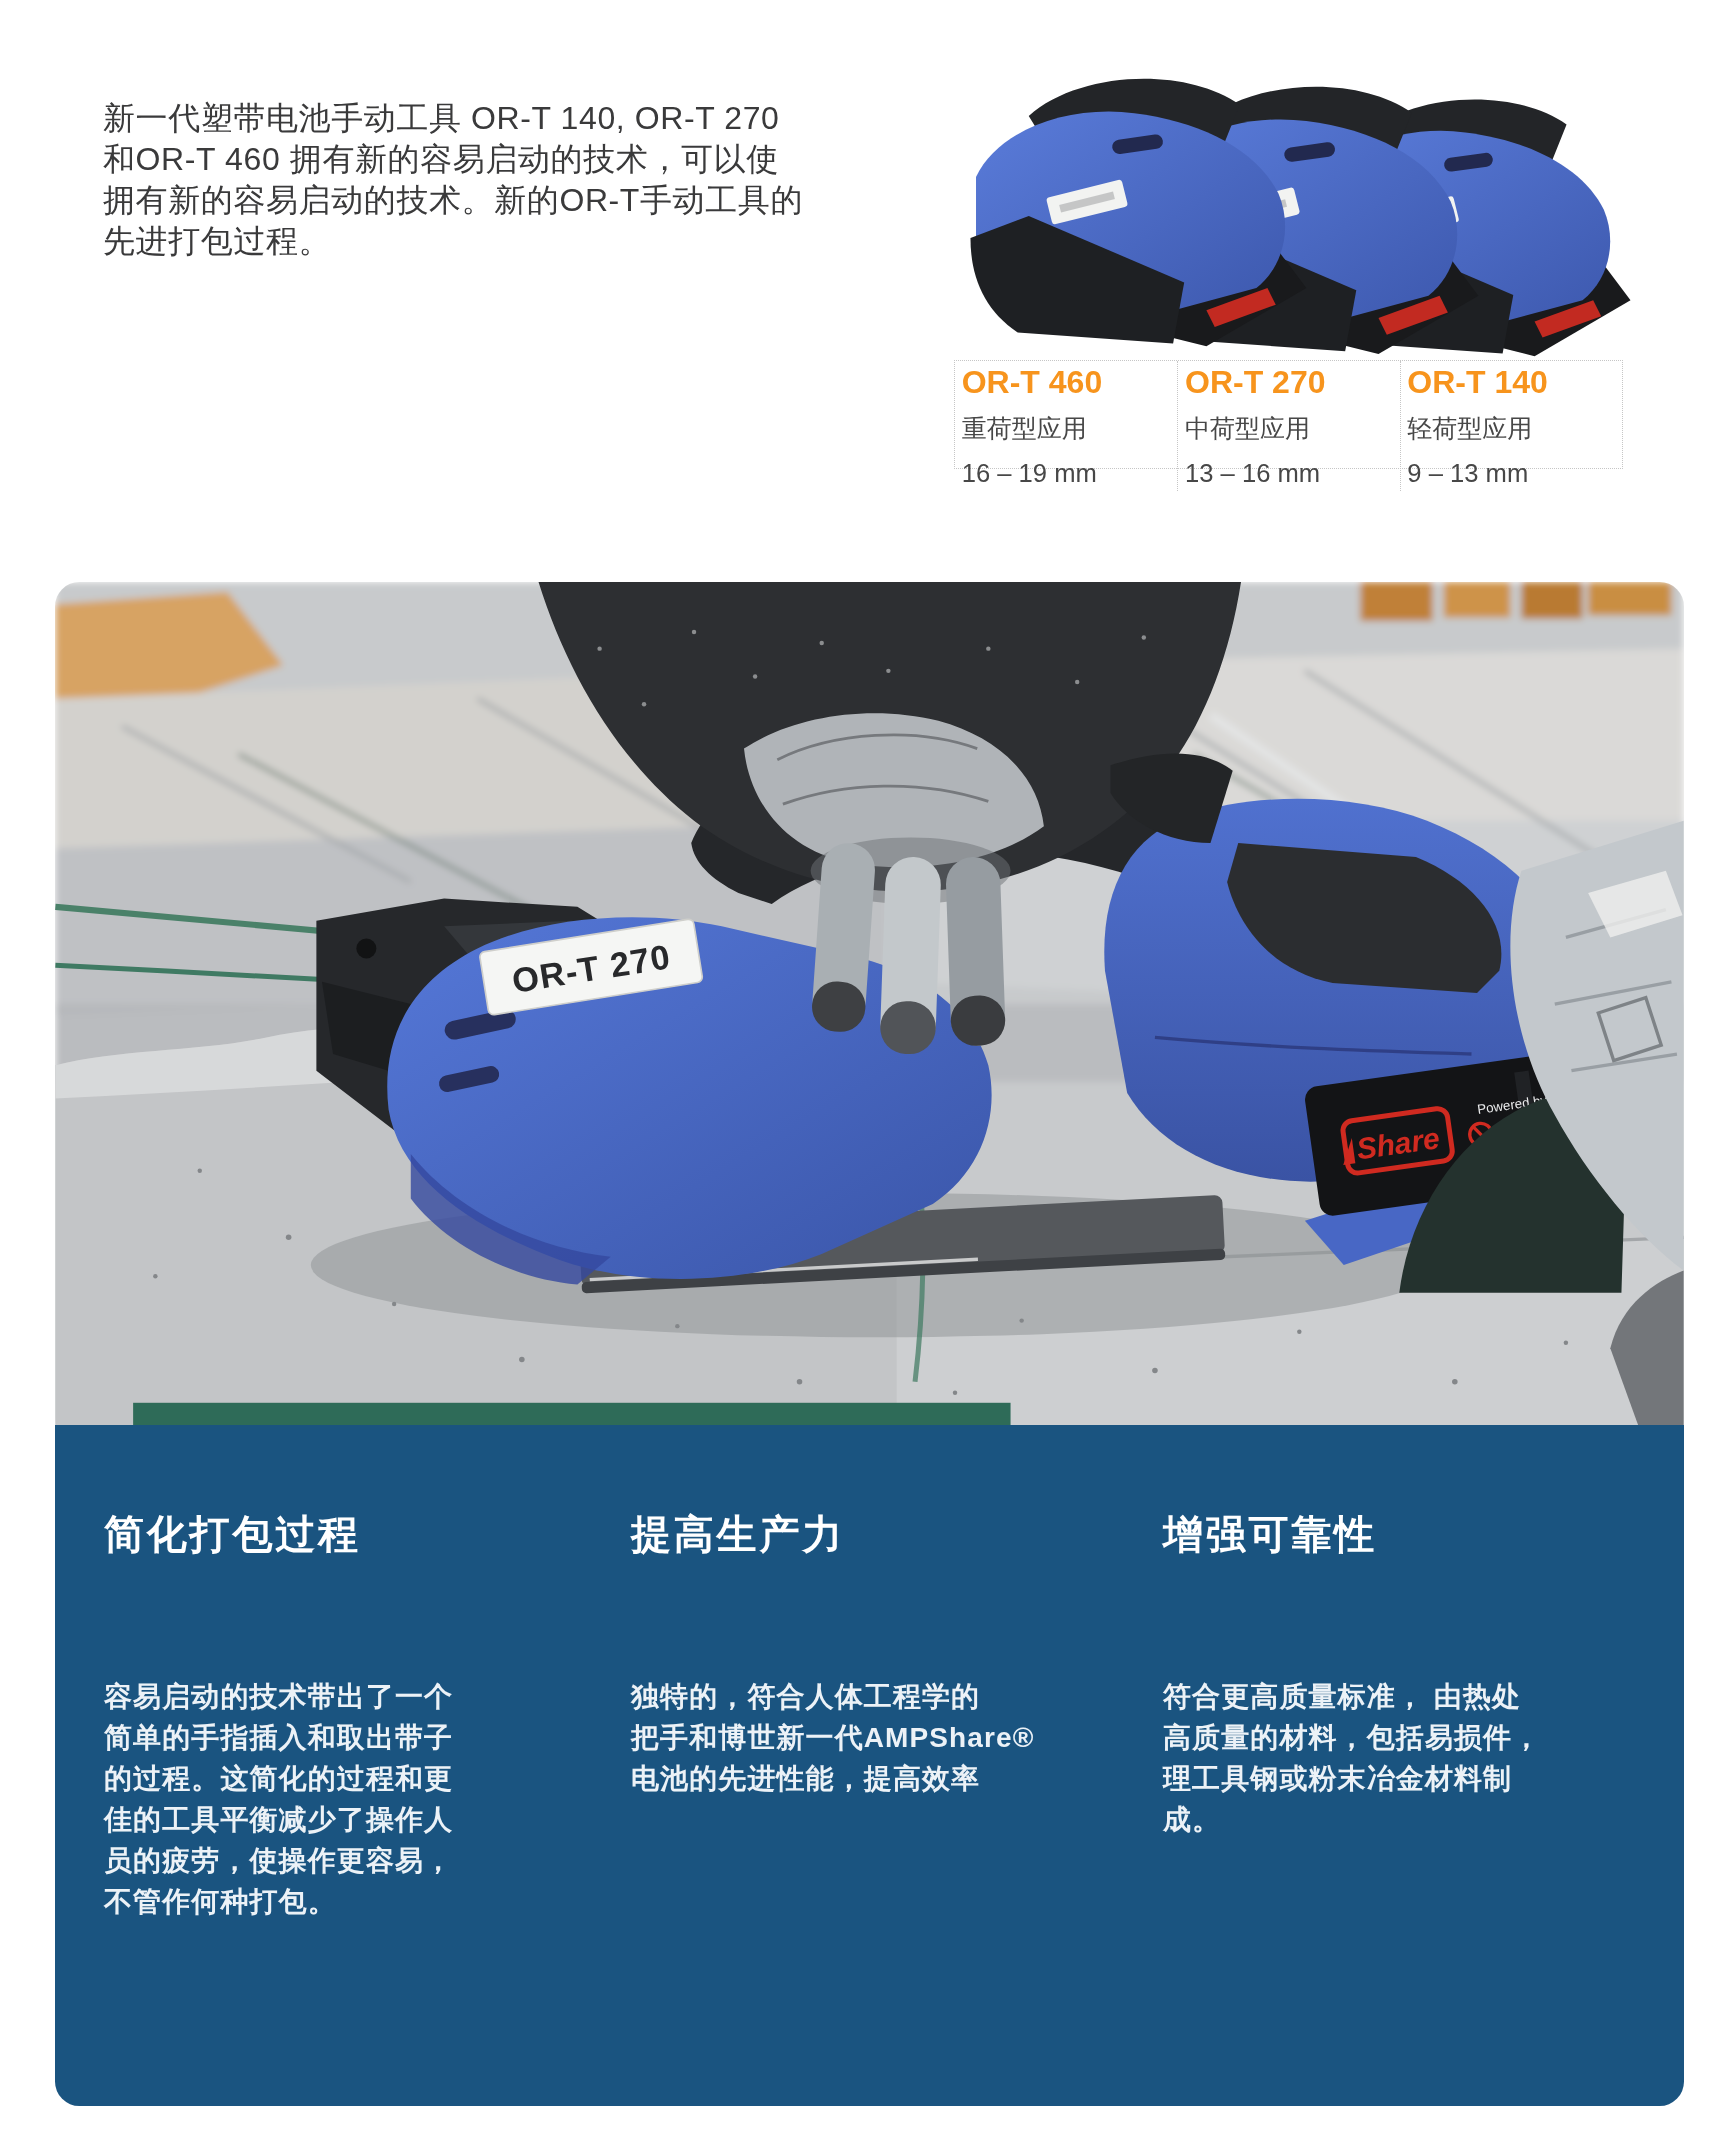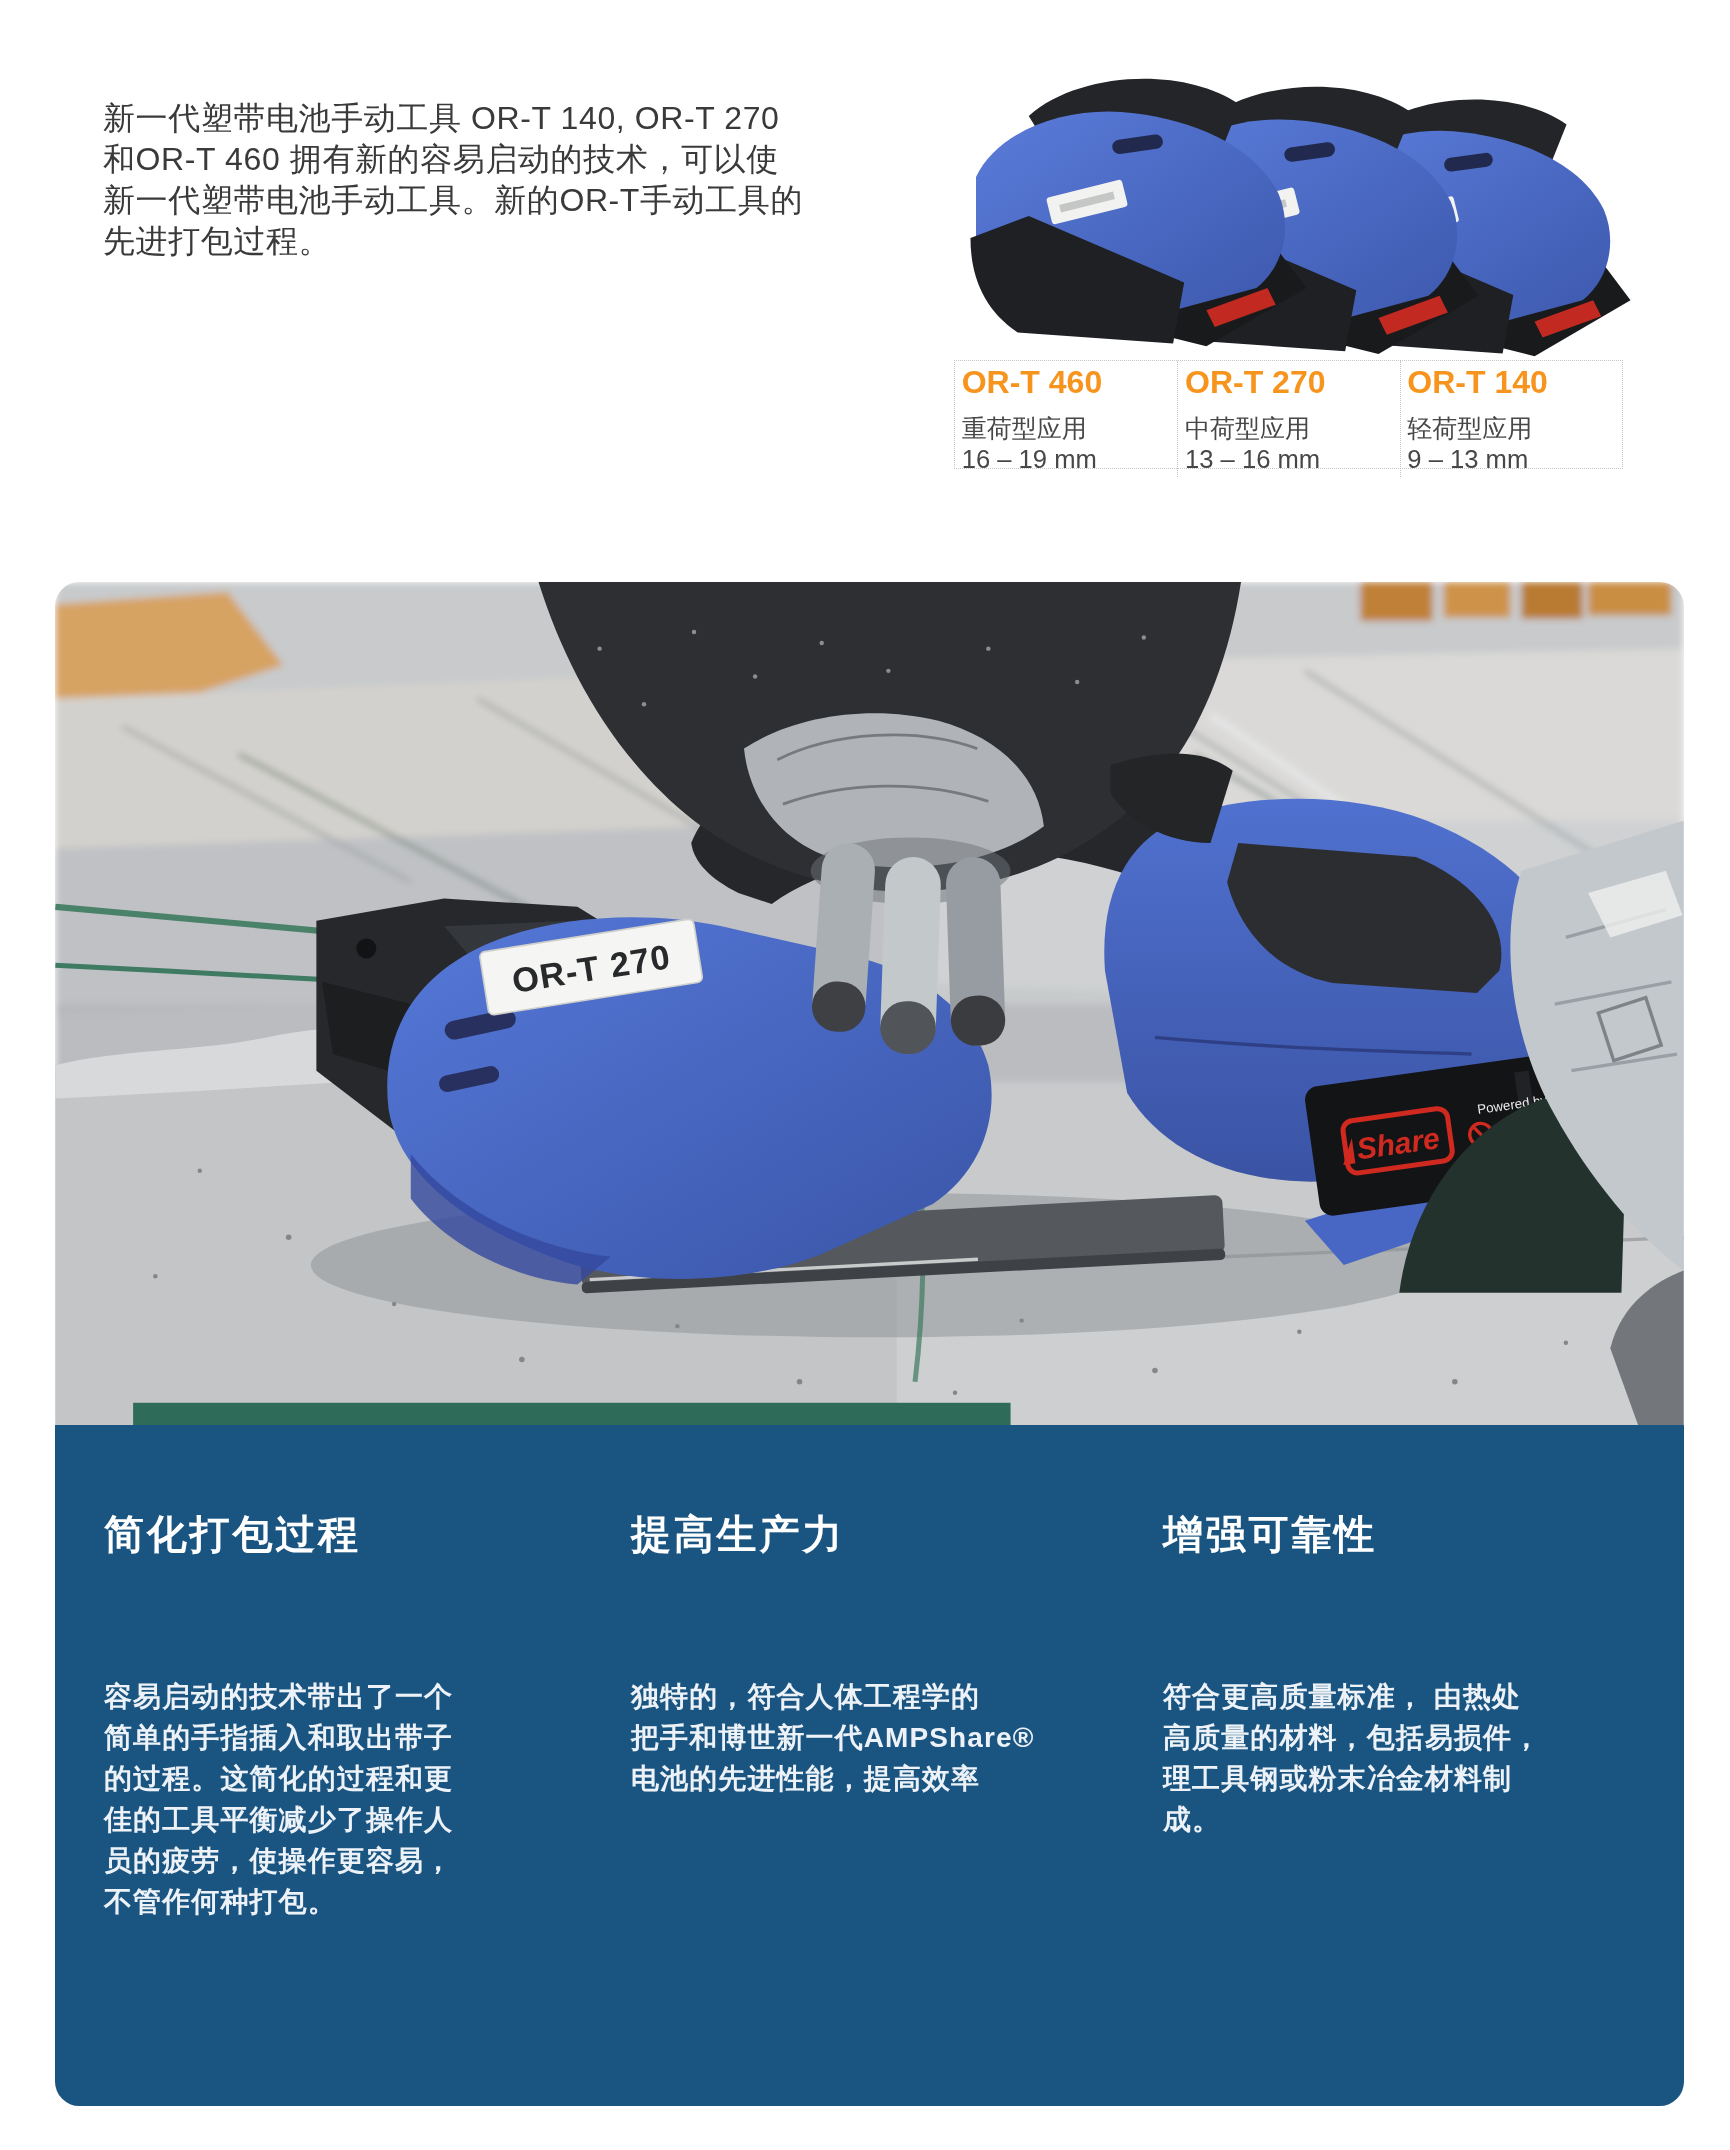--- a/index.html
+++ b/index.html
@@ -14,21 +14,21 @@
   #lineup{position:absolute;left:941px;top:66px;width:694px;height:297px;}
 
   
   #spec{position:absolute;left:954px;top:360px;width:669px;height:109px;
         display:grid;grid-template-columns:1fr 1fr 1fr;
         border:1.7px dotted #c6c6c6;box-sizing:border-box;background:#ffffff;}
   .spec-cell{padding:6.7px 3.3px 4.4px 6.7px;box-sizing:border-box;}
   .spec-cell + .spec-cell{border-left:1.7px dotted #c6c6c6;}
   .spec-name{color:#F7941D;font-weight:700;font-size:32px;line-height:28px;}
   .spec-app{color:#474747;font-size:25px;line-height:27px;margin-top:19px;}
-  .spec-size{color:#474747;font-size:25.6px;line-height:28px;margin-top:3px;}
+  .spec-size{color:#474747;font-size:25.6px;line-height:28px;margin-top:17px;}
 
   
   #card{position:absolute;left:55px;top:582px;width:1629px;height:1524px;
         border-radius:24.4px;overflow:hidden;}
   #hero{display:block;width:1629px;height:843px;}
   #panel{position:relative;width:1629px;height:681px;background:#1A5480;}
 
   .feat-title{position:absolute;top:82px;color:#ffffff;
               font-family:Liberation Mono, monospace;font-weight:700;
               font-size:40px;letter-spacing:2.8px;white-space:nowrap;}
@@ -43,21 +43,21 @@
   svg text{font-family:"Liberation Sans",sans-serif;}
 </style>
 </head>
 <body>
 
 <div id="stage">
 
   <div id="intro">
       <div class="tl">新一代塑带电池手动工具 OR-T 140, OR-T 270</div>
       <div class="tl">和OR-T 460 拥有新的容易启动的技术，可以使</div>
-      <div class="tl">新一代塑带电池手动工具。新的OR-T手动工具的</div>
+      <div class="tl">拥有新的容易启动的技术。新的OR-T手动工具的</div>
       <div class="tl">先进打包过程。</div>
     </div>
 
   <svg id="lineup" viewBox="0 0 1250 535">
     <defs>
       <linearGradient id="mgB" x1="0" y1="0" x2="1" y2="1">
         <stop offset="0" stop-color="#5A7CDA"></stop>
           <stop offset="1" stop-color="#3C57AC"></stop>
       </linearGradient>
       <g id="miniTool">

